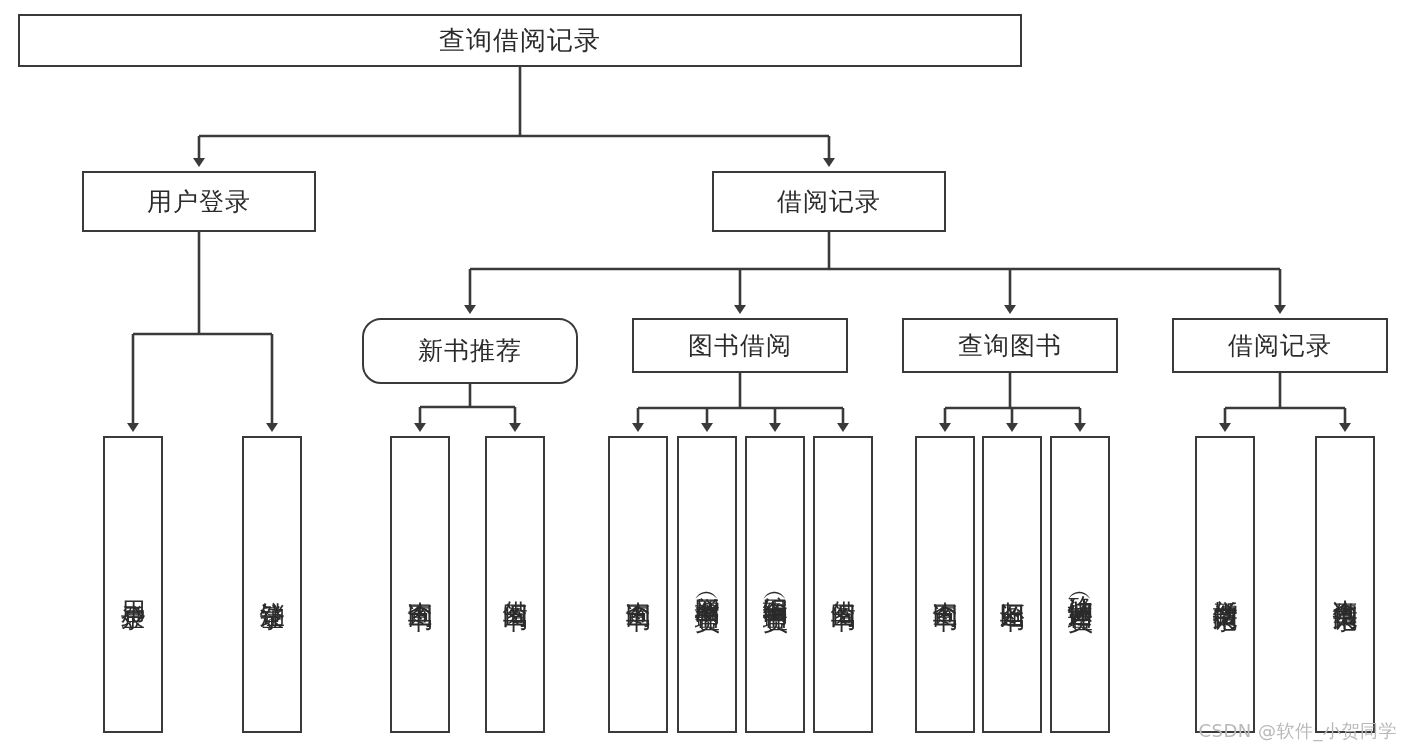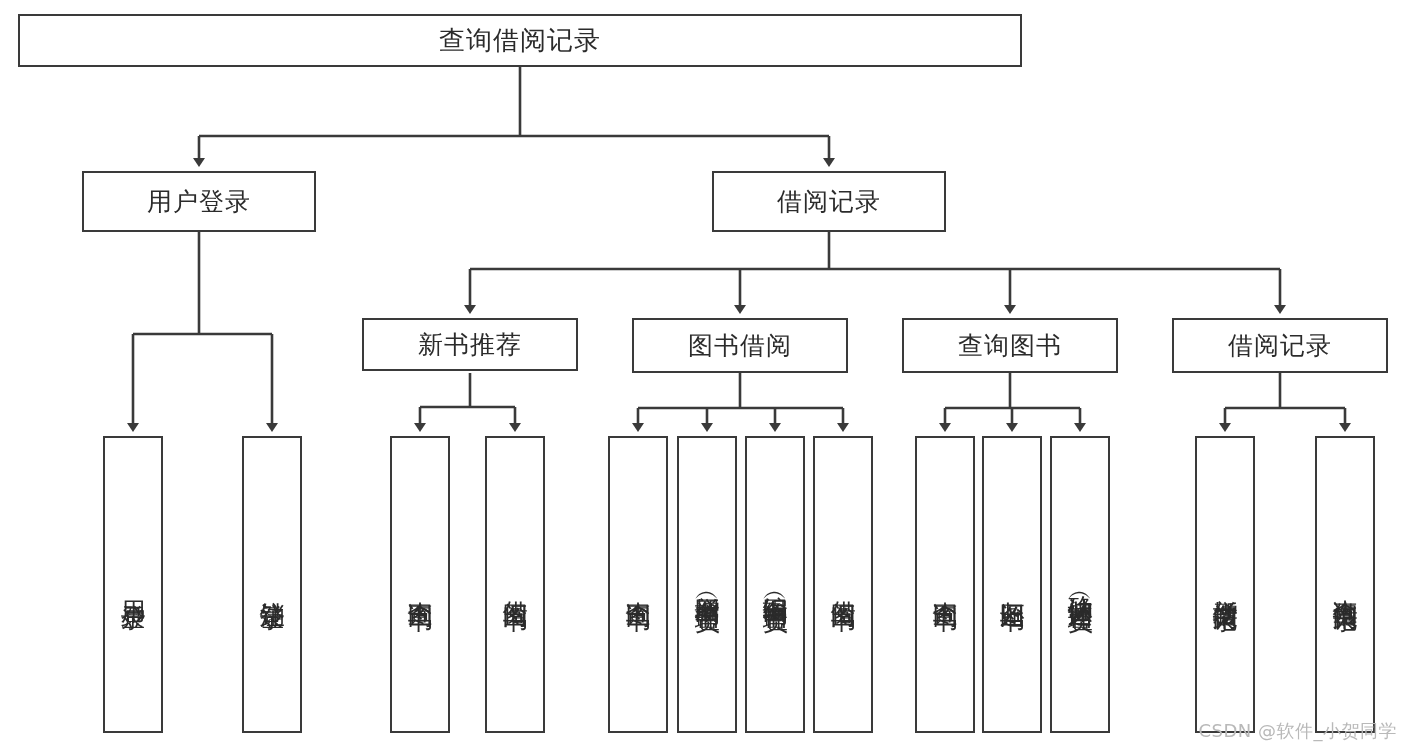--- a/index.html
+++ b/index.html
@@ -127,21 +127,21 @@
     <span class="label">查询借阅记录</span>
   </div>
 
   <div class="node horiz" style="left:82px; top:171px; width:234px; height:61px;">
     <span class="label">用户登录</span>
   </div>
   <div class="node horiz" style="left:712px; top:171px; width:234px; height:61px;">
     <span class="label">借阅记录</span>
   </div>
 
-  <div class="node horiz" style="left:362px; top:318px; width:216px; height:53px;">
+  <div class="node horiz" style="left:362px; top:318px; width:216px; height:66px;border-radius:19px;">
     <span class="label">新书推荐</span>
   </div>
   <div class="node horiz" style="left:632px; top:318px; width:216px; height:55px;">
     <span class="label">图书借阅</span>
   </div>
   <div class="node horiz" style="left:902px; top:318px; width:216px; height:55px;">
     <span class="label">查询图书</span>
   </div>
   <div class="node horiz" style="left:1172px; top:318px; width:216px; height:55px;">
     <span class="label">借阅记录</span>

